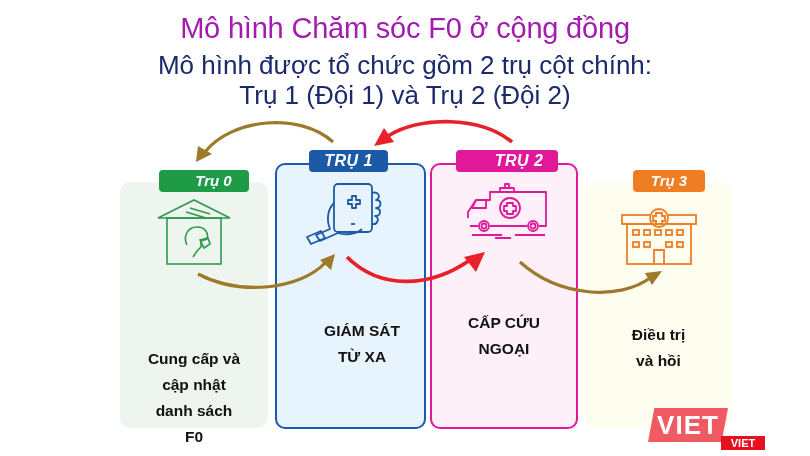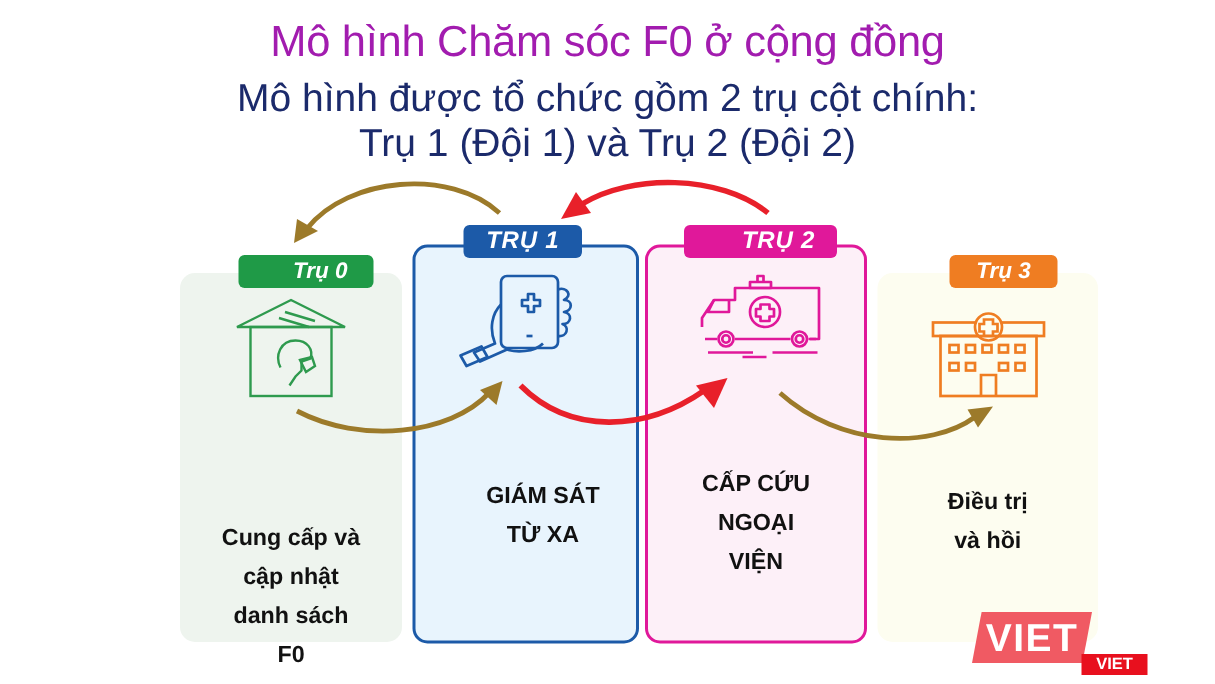--- a/index.html
+++ b/index.html
@@ -138,21 +138,20 @@
   <div>danh sách</div>
   <div>F0</div>
 </div>
 <div class="label l1">
   <div>GIÁM SÁT</div>
   <div>TỪ XA</div>
 </div>
 <div class="label l2">
   <div>CẤP CỨU</div>
   <div>NGOẠI</div>
-  <div>VIỆN</div>
 </div>
 <div class="label l3">
   <div>Điều trị</div>
   <div>và hồi</div>
 </div>
 
 <div class="logo-big">VIET</div>
 <div class="logo-small">VIET</div>
 
 </body></html>

